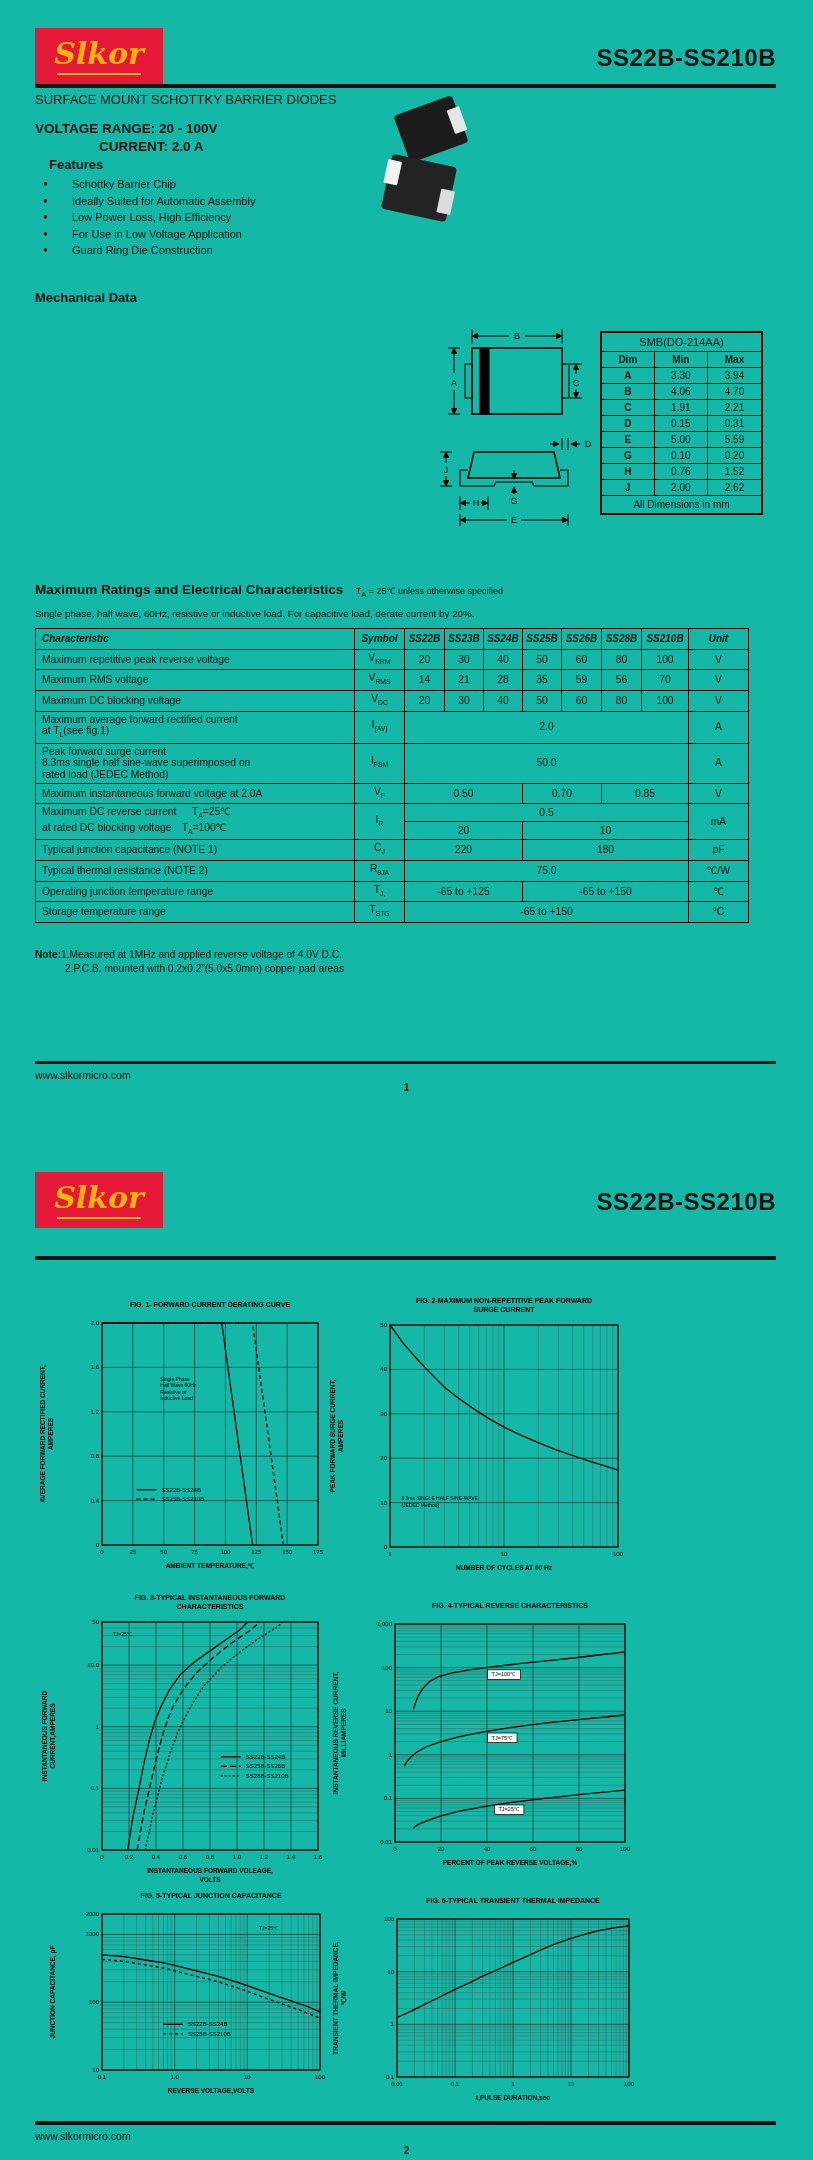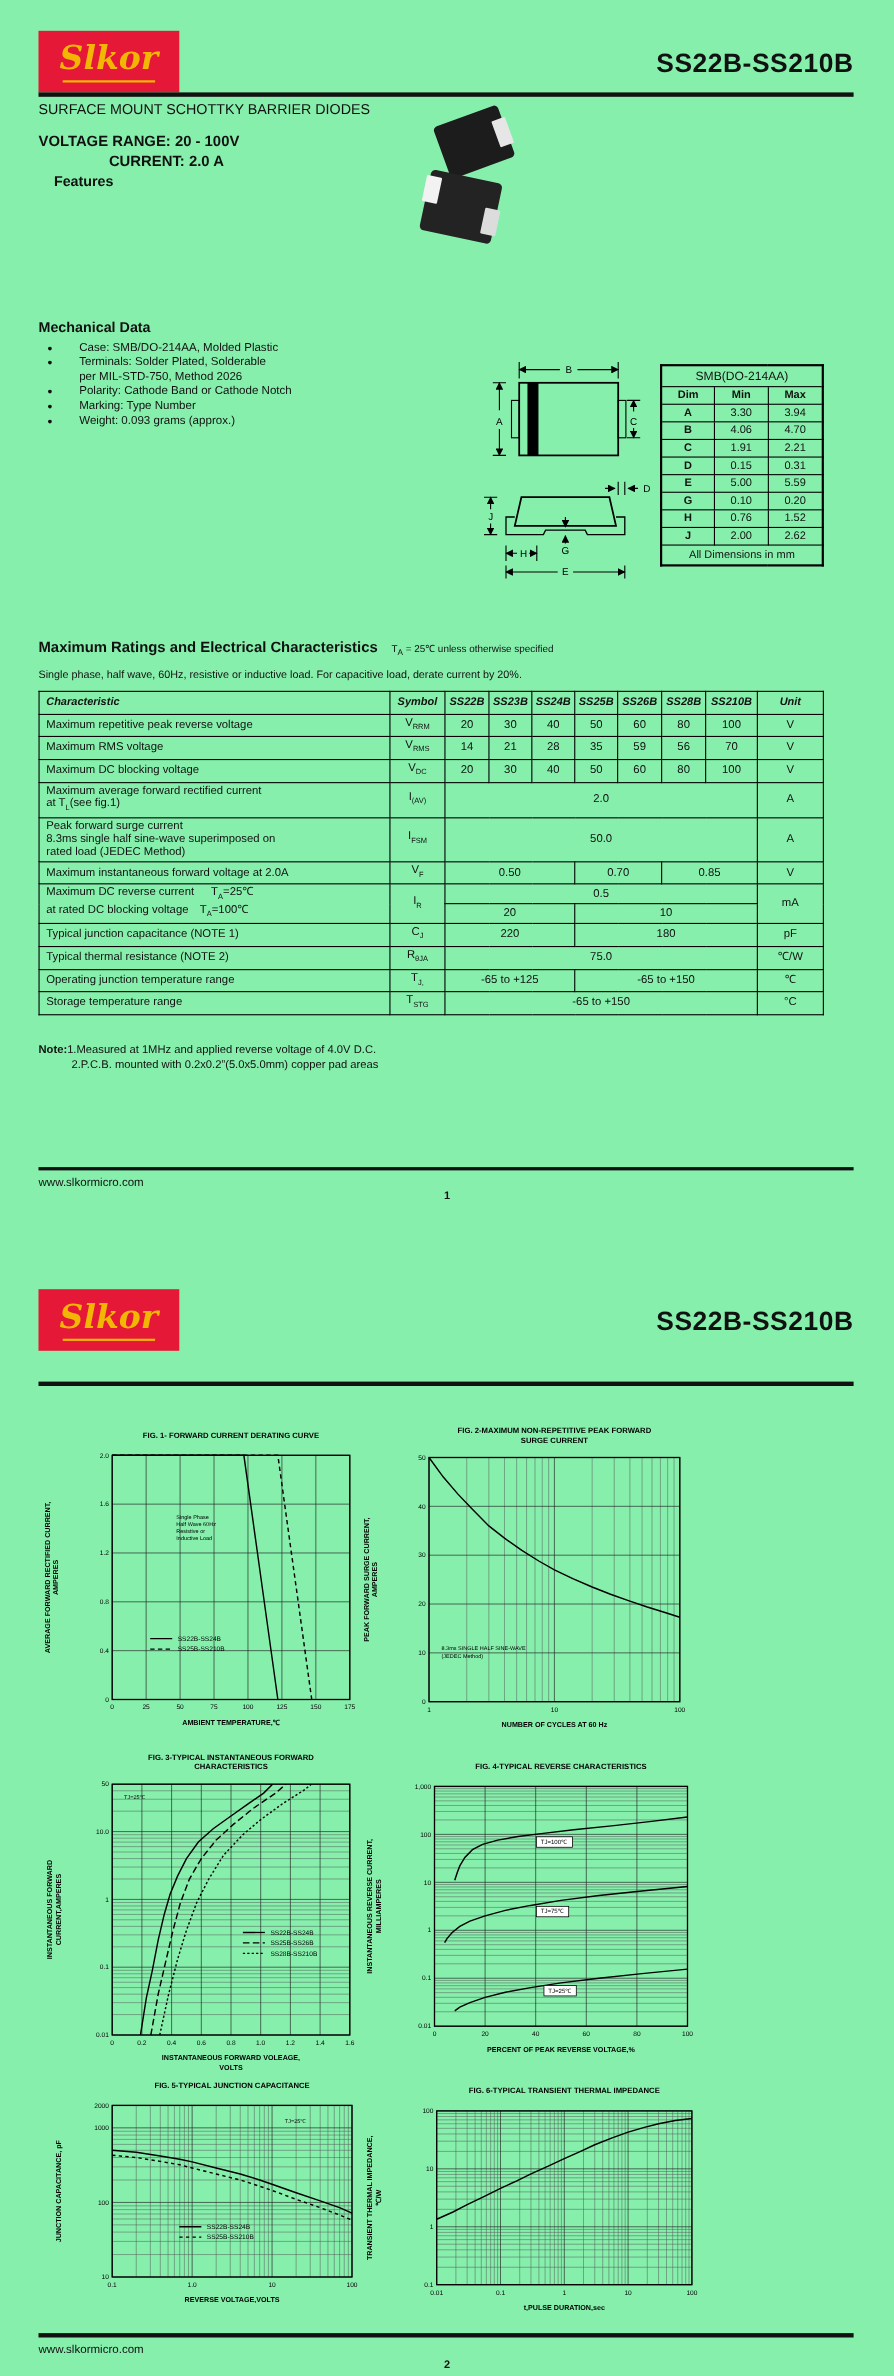--- a/index.html
+++ b/index.html
@@ -1,16 +1,16 @@
 <!DOCTYPE html>
 <html><head>
 <meta charset="utf-8">
 <style>
   html,body{margin:0;padding:0;background:#9b9b9b;}
-  #canvas{position:relative;width:813px;height:2160px;background:#86efac;
+  #canvas{position:relative;width:813px;height:2160px;background:#14b8a6;
           font-family:"Liberation Sans",sans-serif;color:#111;overflow:hidden;}
   .abs{position:absolute;}
   
   .logo{width:128px;height:56px;background:#e51937;display:flex;align-items:center;justify-content:center;}
   .logo .brand{font-family:"DejaVu Serif",serif;font-style:italic;font-weight:bold;
                font-size:30px;color:#f2b705;line-height:1;transform:translateY(-2px);}
   .logo .swoosh{position:absolute;left:22px;bottom:9px;width:84px;height:2px;background:#f2b705;}
   .part-title{left:380px;width:396px;text-align:right;font-size:24px;font-weight:bold;letter-spacing:0.5px;}
   .rule{left:35px;width:741px;background:#111;}
   
@@ -21,21 +21,21 @@
   ul.bul li{position:relative;padding-left:34px;}
   ul.bul li:before{content:"●";position:absolute;left:5px;top:1px;font-size:8px;}
   #features-list{font-size:11px;}
   #features-list li{margin-bottom:4.6px;}
   #mech-list{font-size:10.5px;line-height:12.6px;}
   #mech-list li{margin-bottom:0.8px;}
   
   .chip{position:absolute;border-radius:4px;}
   .term{position:absolute;border-radius:1px;}
   
-  #dim-table{border-collapse:collapse;width:149px;font-size:10px;}
+  #dim-table{border-collapse:collapse;width:163px;font-size:10px;}
   #dim-table td,#dim-table th{border:1px solid #000;text-align:center;padding:2px 2px;}
   #dim-table{border:2px solid #000;}
   #dim-table .ttl{font-size:11px;font-weight:normal;padding:3px 2px;}
   #dim-table th{font-weight:bold;}
   #dim-table td.dim{font-weight:bold;}
   #dim-table .foot{font-weight:normal;font-size:10px;padding:3px 2px;margin-top:45px;}
   
   #ratings-head .big{font-weight:bold;font-size:13.5px;}
   #ratings-head .small{font-size:9px;margin-left:8px;text-align:center;}
   #ratings-sub{font-size:9.8px;}
@@ -68,39 +68,39 @@
     <span class="swoosh"></span>
   </div>
   <div class="abs part-title" style="top:44px;">SS22B-SS210B</div>
   <div class="abs rule" style="top:84px;height:4px;"></div>
 
   <div class="abs h-sub" style="left:35px;top:92px;">SURFACE MOUNT SCHOTTKY BARRIER DIODES</div>
   <div class="abs h-spec" style="left:35px;top:121px;">VOLTAGE  RANGE:  20 - 100V</div>
   <div class="abs h-spec" style="left:99px;top:139px;">CURRENT:  2.0 A</div>
 
   <div class="abs h-sec" style="left:49px;top:157px;">Features</div>
+  <ul class="abs bul" id="features-list" style="left:38px;top:178px;width:320px;">
+      <li>Schottky Barrier Chip</li>
+      <li>Ideally Suited for Automatic Assembly</li>
+      <li>Low Power Loss, High Efficiency</li>
+      <li>For Use in Low Voltage Application</li>
+      <li>Guard Ring Die Construction</li>
+    </ul>
 
   <div class="abs" style="left:378px;top:98px;width:110px;height:145px;">
     <div class="chip" style="left:22px;top:6px;width:62px;height:50px;background:#1c1c1c;transform:rotate(-20deg);">
       <div class="term" style="right:-3px;top:13px;width:13px;height:25px;background:#e6e6e6;"></div>
     </div>
     <div class="chip" style="left:8px;top:62px;width:66px;height:56px;background:#232323;transform:rotate(12deg);">
       <div class="term" style="left:-3px;top:6px;width:14px;height:24px;background:#f2f2f2;"></div>
       <div class="term" style="right:-3px;bottom:8px;width:14px;height:24px;background:#dcdcdc;"></div>
     </div>
   </div>
 
   <div class="abs h-sec" style="left:35px;top:290px;">Mechanical Data</div>
-  <ul class="abs bul" id="mech-list" style="left:38px;top:310px;width:330px;">
-      <li>Case: SMB/DO-214AA, Molded Plastic</li>
-      <li>Terminals: Solder Plated, Solderable<br>per MIL-STD-750, Method 2026</li>
-      <li>Polarity: Cathode Band or Cathode Notch</li>
-      <li>Marking: Type Number</li>
-      <li>Weight: 0.093 grams (approx.)</li>
-    </ul>
 
   <svg id="pkg-svg" class="abs" style="left:410px;top:320px;" width="190" height="245" viewBox="0 0 190 245">
     <defs>
       <marker id="ar" viewBox="0 0 10 10" refX="9" refY="5" markerWidth="7" markerHeight="7" orient="auto-start-reverse">
         <path d="M0,0L10,5L0,10z" style="fill:#000;stroke:none;"></path>
       </marker>
     </defs>
 
     <line x1="62" y1="16" x2="99" y2="16" marker-start="url(#ar)"></line>
     <text x="107" y="19">B</text>

